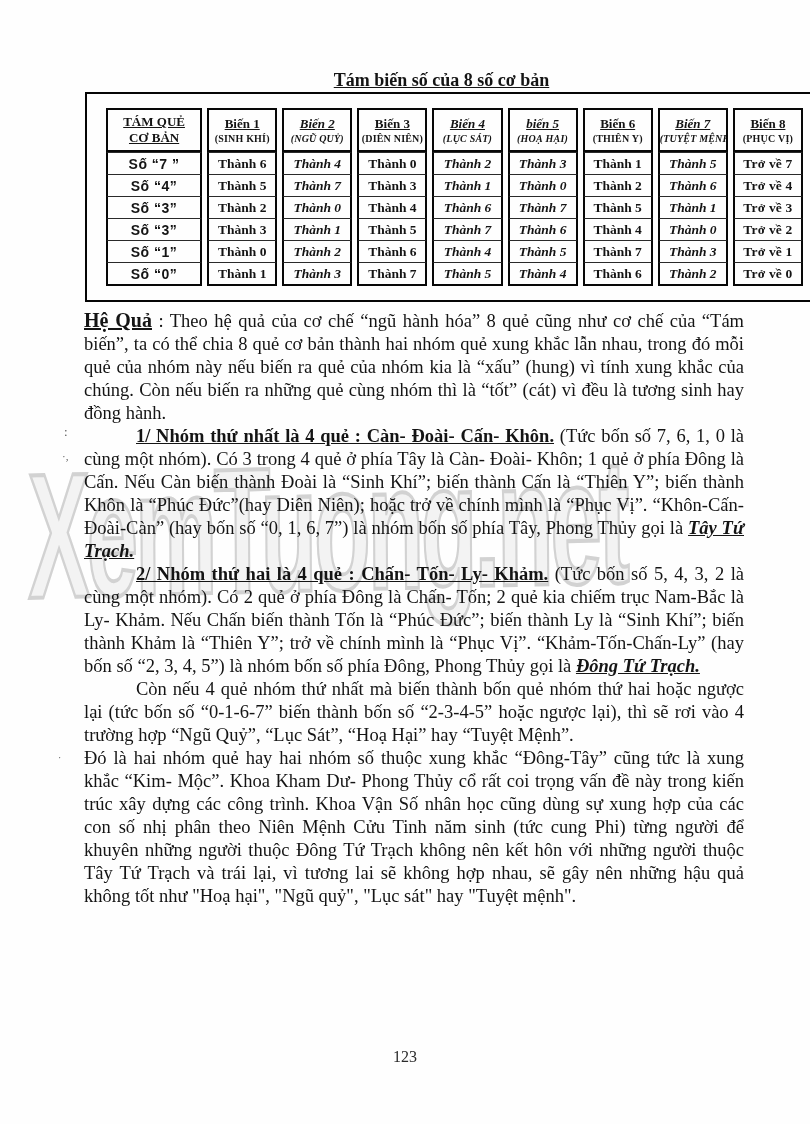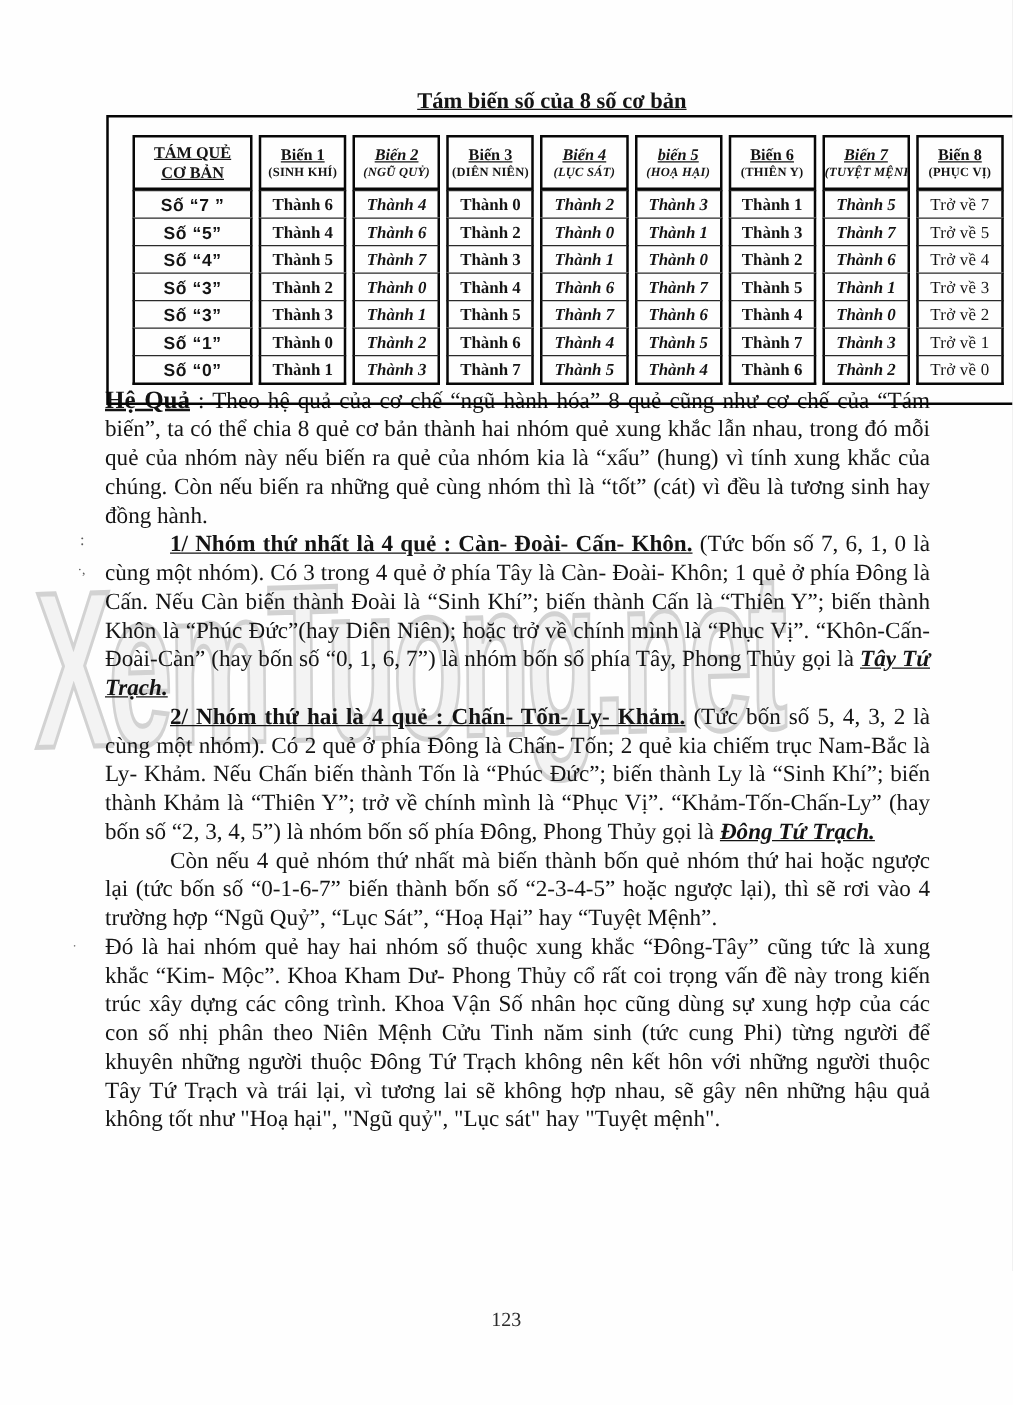--- a/index.html
+++ b/index.html
@@ -48,21 +48,21 @@
   .tbl .h2{ display:block; font-weight:bold; font-size:10px; line-height:13px; letter-spacing:0.2px;}
   .tbl th.it .h1,.tbl th.it .h2{ font-style:italic; }
   .tbl td{
     border-left:2px solid #070707; border-right:2px solid #070707;
     border-top:1.4px solid #2a2a2a;
     height:21px; text-align:center; vertical-align:middle;
     font-weight:bold; font-size:13.5px;
   }
   .tbl tr:last-child td{ border-bottom:2px solid #070707; }
   .tbl td.it{ font-style:italic; }
-  .tbl td.ret{ font-weight:normal; letter-spacing:0.2px; }
+  .tbl td.ret{ font-weight:bold; letter-spacing:0.2px; }
   .tbl td.rowlabel{
     font-family:"Liberation Sans","DejaVu Sans",sans-serif;
     font-size:14px; letter-spacing:0.5px;
   }
   
   .bodytext{
     position:absolute; left:84px; top:309px; width:660px; z-index:1;
     font-size:18.5px; line-height:23px; text-align:justify;
   }
   .bodytext p{ margin:0; }
@@ -150,31 +150,20 @@
             <td class="">Thành 6</td>
             <td class="it">Thành 4</td>
             <td class="">Thành 0</td>
             <td class="it">Thành 2</td>
             <td class="it">Thành 3</td>
             <td class="">Thành 1</td>
             <td class="it">Thành 5</td>
             <td class=" ret">Trở về 7</td>
           </tr>
           <tr>
-            <td class="rowlabel">Số “5”</td>
-            <td class="">Thành 4</td>
-            <td class="it">Thành 6</td>
-            <td class="">Thành 2</td>
-            <td class="it">Thành 0</td>
-            <td class="it">Thành 1</td>
-            <td class="">Thành 3</td>
-            <td class="it">Thành 7</td>
-            <td class=" ret">Trở về 5</td>
-          </tr>
-          <tr>
             <td class="rowlabel">Số “4”</td>
             <td class="">Thành 5</td>
             <td class="it">Thành 7</td>
             <td class="">Thành 3</td>
             <td class="it">Thành 1</td>
             <td class="it">Thành 0</td>
             <td class="">Thành 2</td>
             <td class="it">Thành 6</td>
             <td class=" ret">Trở về 4</td>
           </tr>

